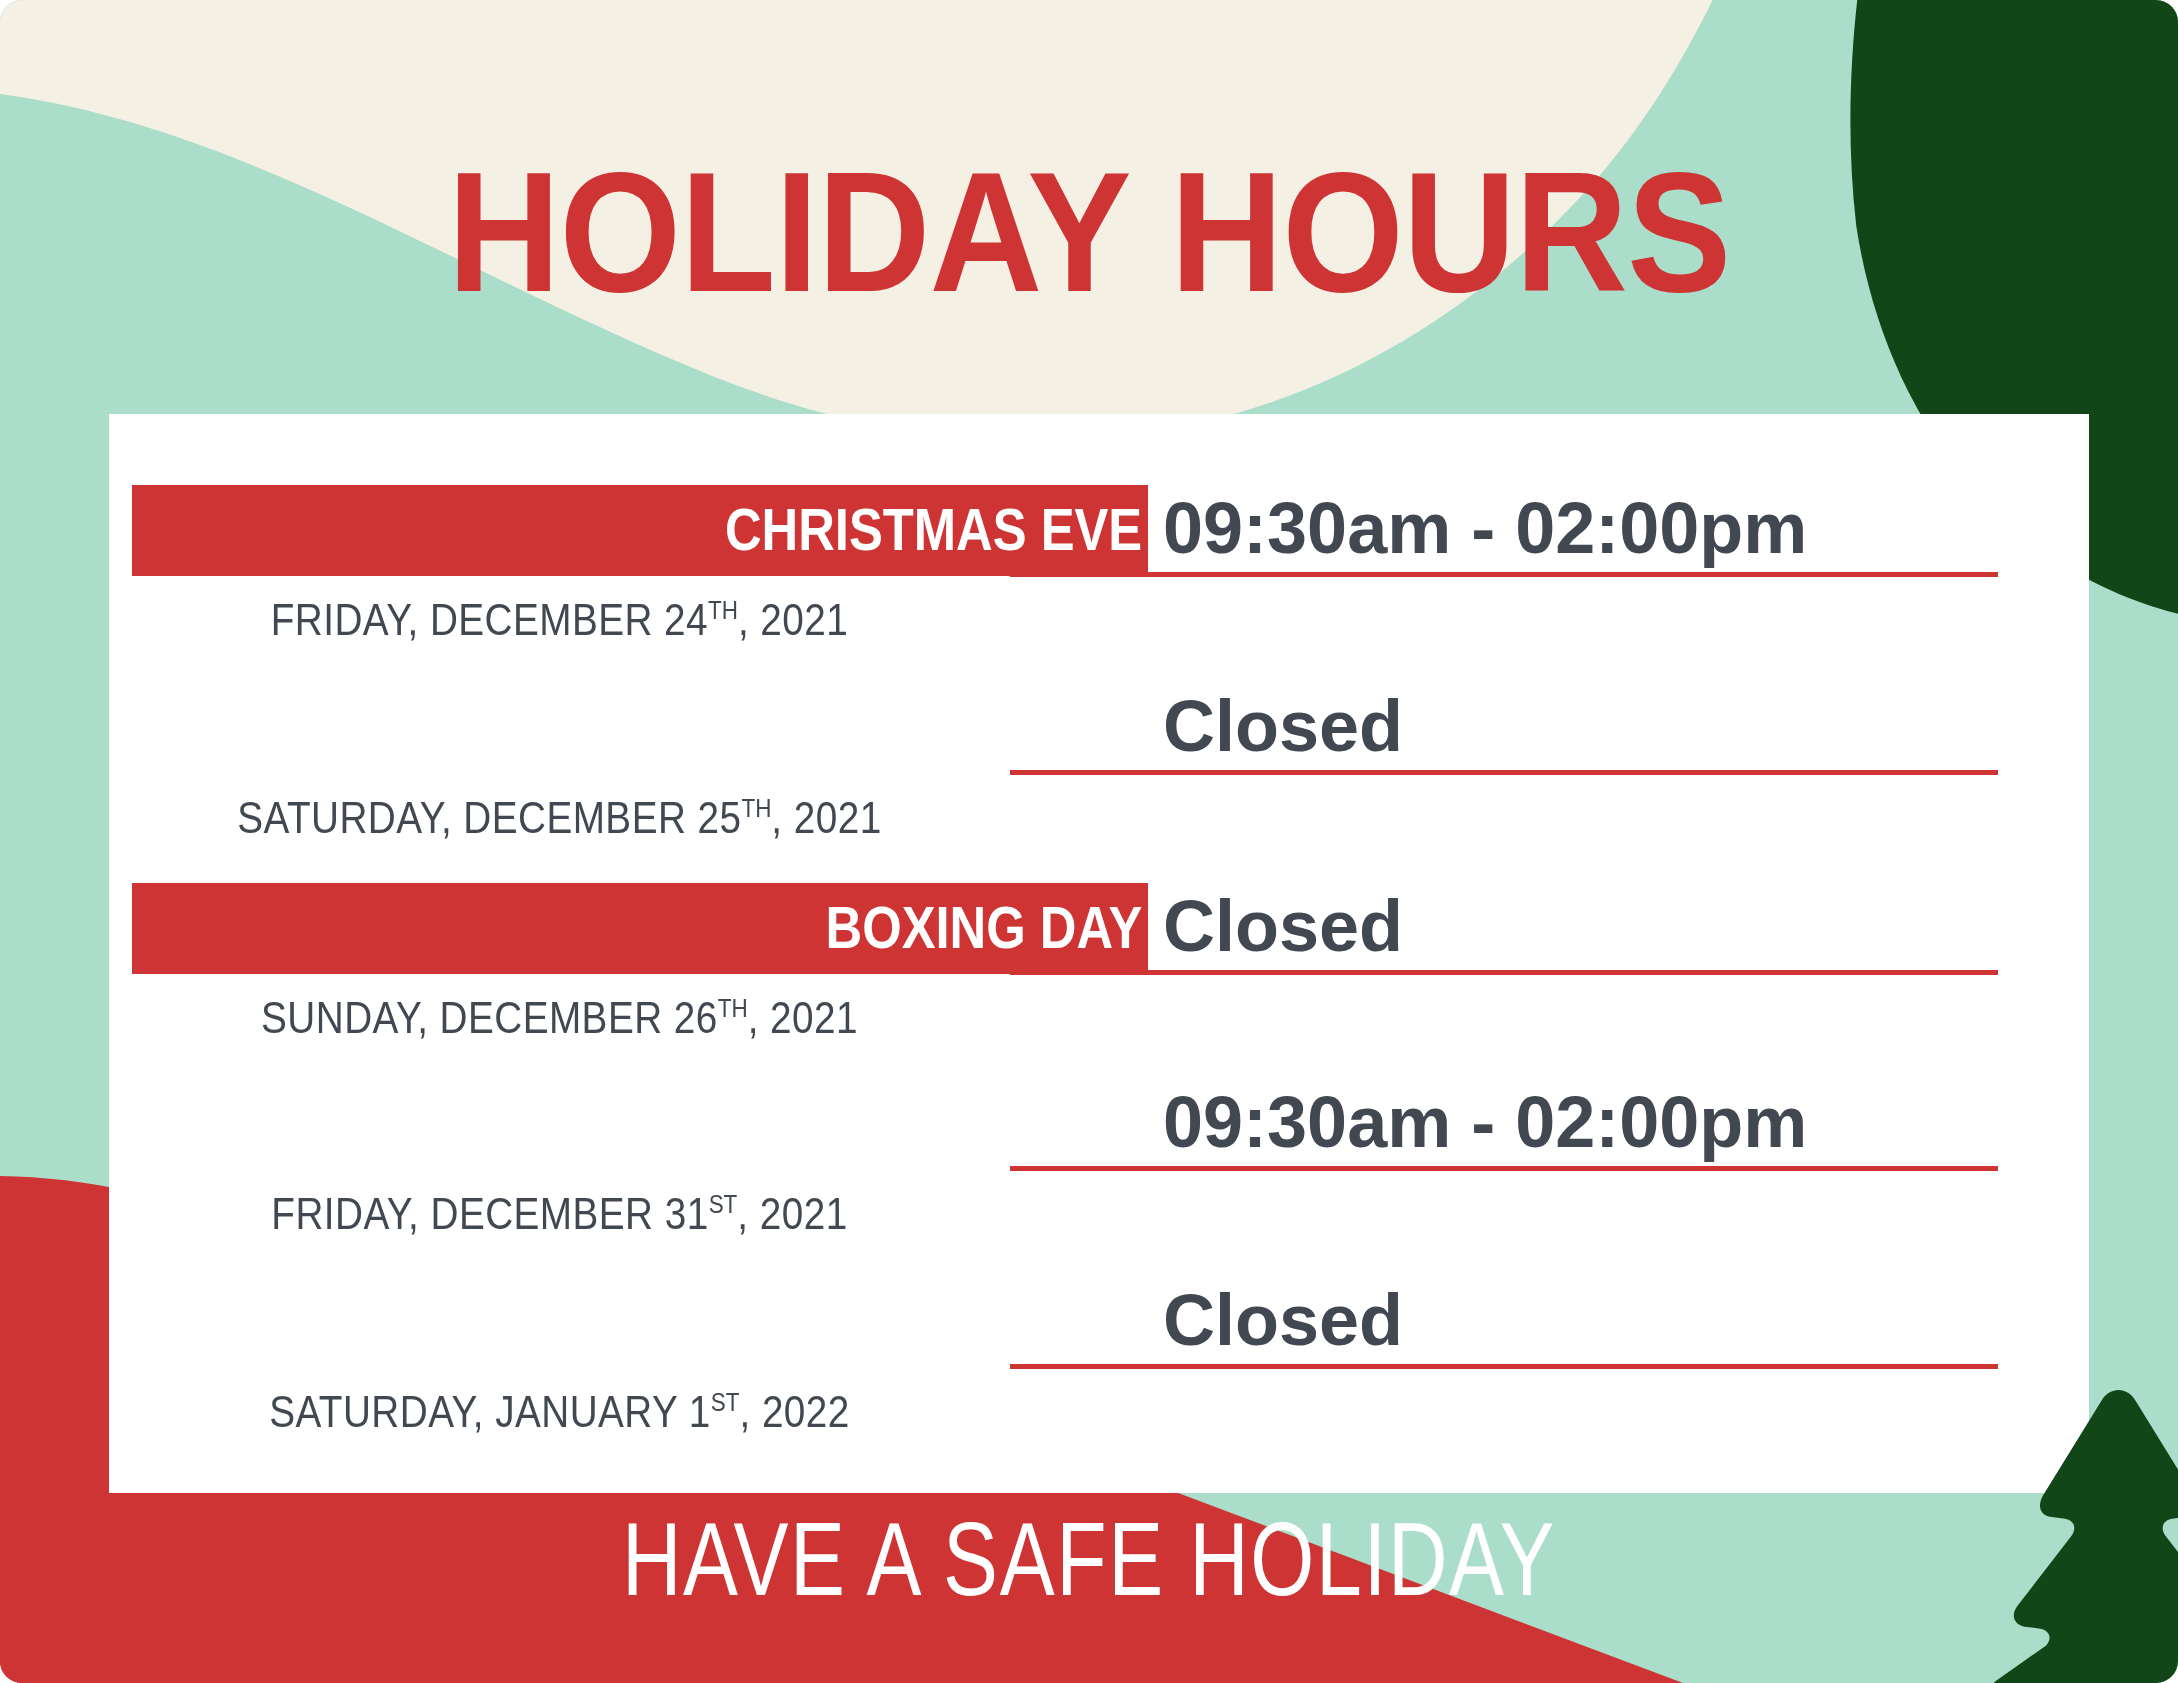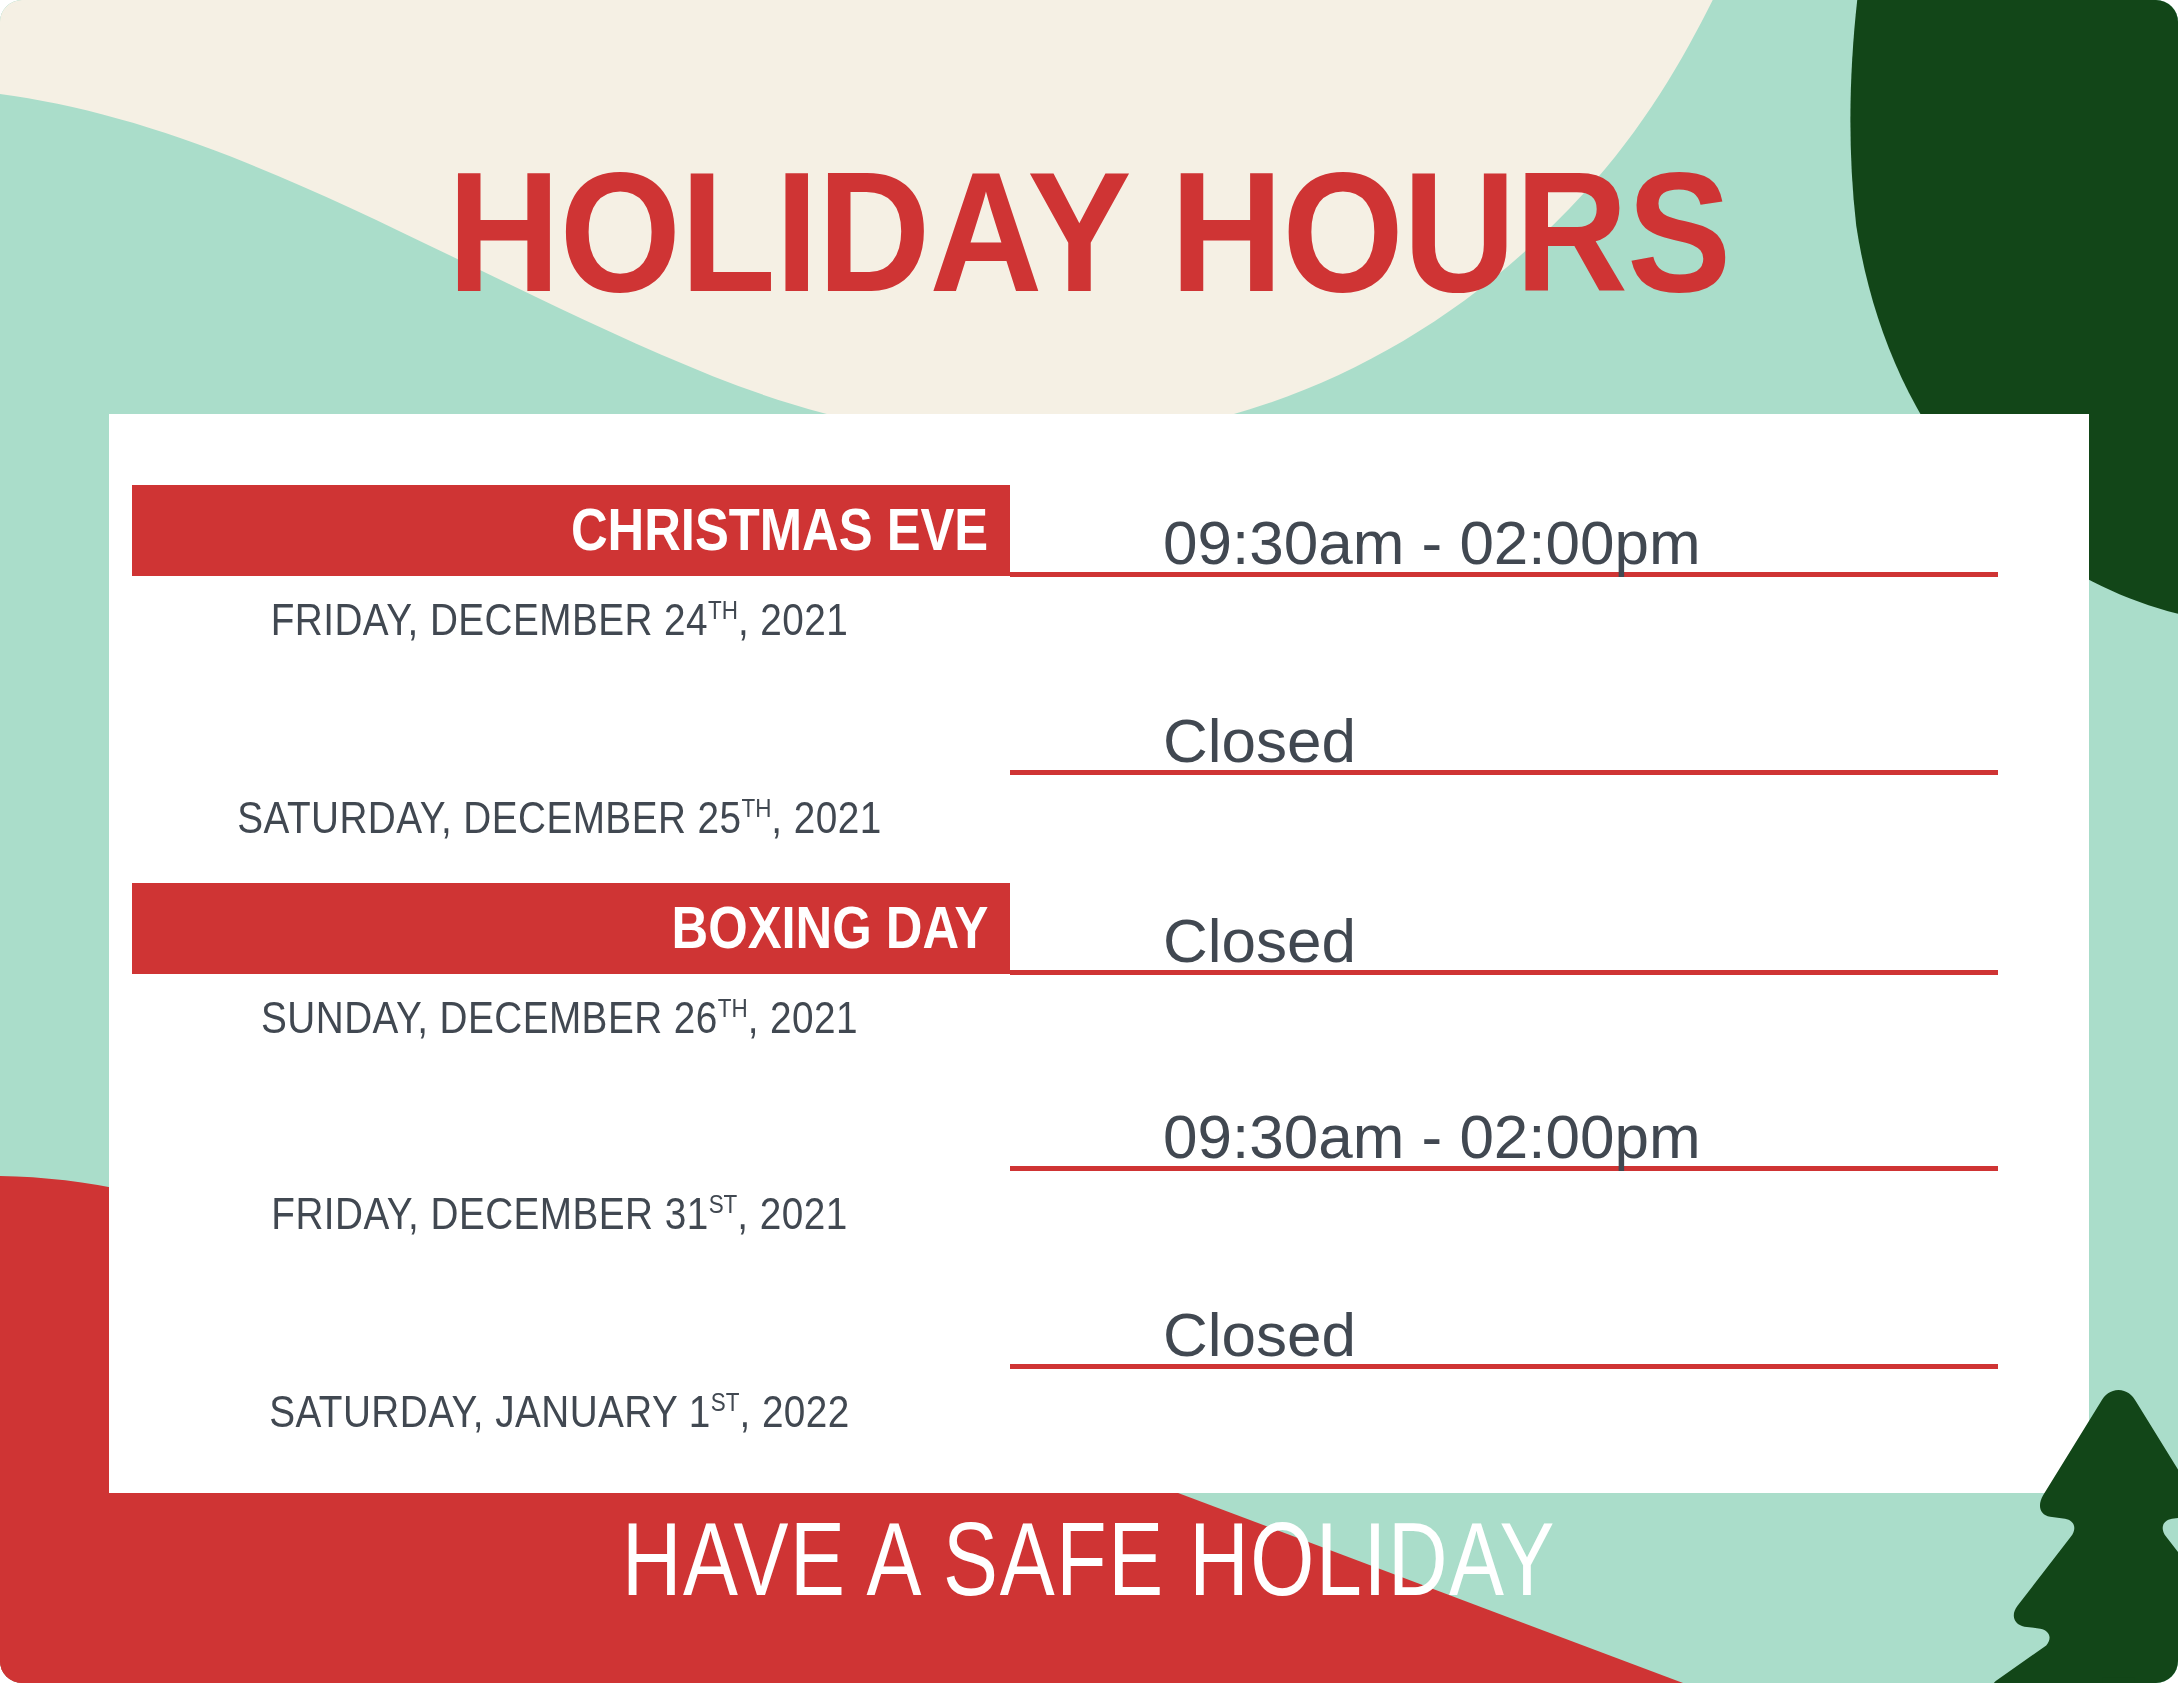--- a/index.html
+++ b/index.html
@@ -58,27 +58,27 @@
   }
   .row.r0{top:71px;}
   .row.r1{top:269px;}
   .row.r2{top:469px;}
   .row.r3{top:665px;}
   .row.r4{top:863px;}
 
   .banner{
     position:absolute;
     left:23px;top:0;
-    width:878px;height:91px;
+    width:1016px;height:91px;
     background:#cf3434;
     box-sizing:border-box;
     display:flex;
     align-items:center;
     justify-content:flex-end;
-    padding-right:22px;
+    padding-right:6px;
   }
   .banner-label{
     color:#ffffff;
     font-family:"Liberation Sans", sans-serif;
     font-weight:bold;
     font-size:59px;
     line-height:59px;
     letter-spacing:0px;
     transform:scaleX(0.86);
     transform-origin:right center;
@@ -112,26 +112,25 @@
     vertical-align:0.62em;
     letter-spacing:0;
   }
 
   .time{
     position:absolute;
     left:1054px;top:2px;
     width:861px;
     color:#414851;
     font-family:"Liberation Sans", sans-serif;
-    font-weight:normal;
-    font-size:62px;
+    font-weight:bold;
+    font-size:72px;
     line-height:83px;
     letter-spacing:0px;
     white-space:nowrap;
-    margin-top:14px;
   }
 
   
   #footer{
     position:absolute;
     left:0;top:1508px;
     width:2178px;
     text-align:center;
     color:#ffffff;
     font-family:"Liberation Sans", sans-serif;

